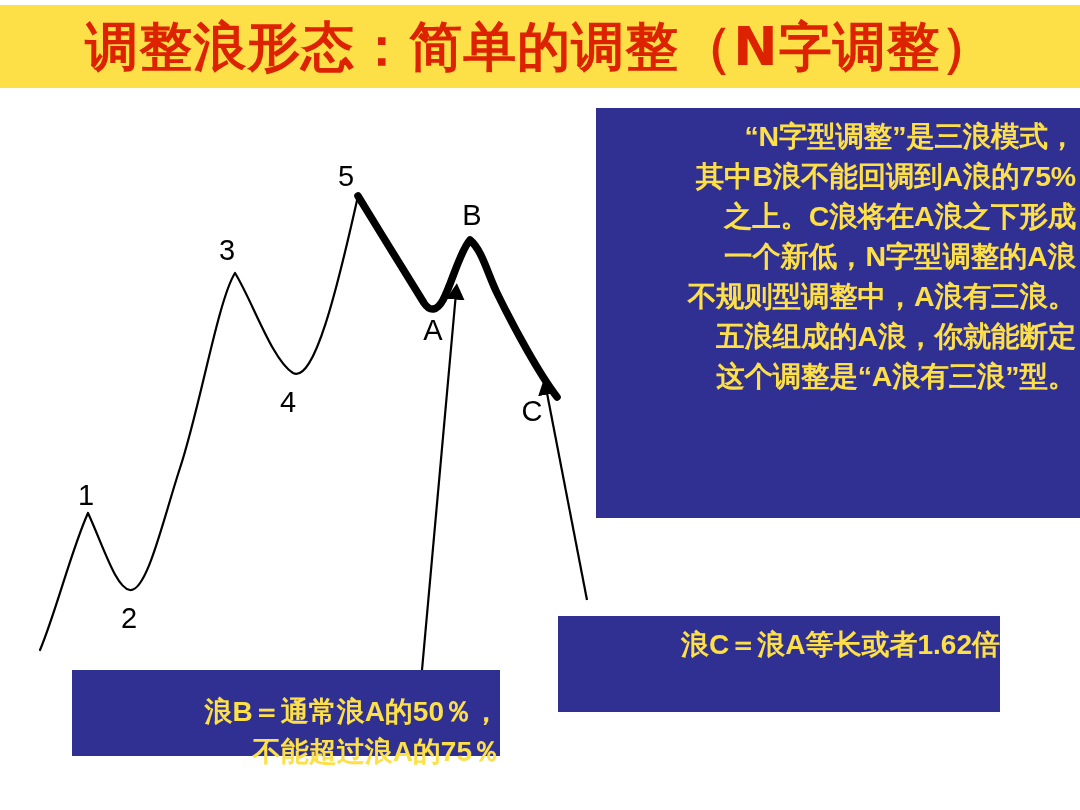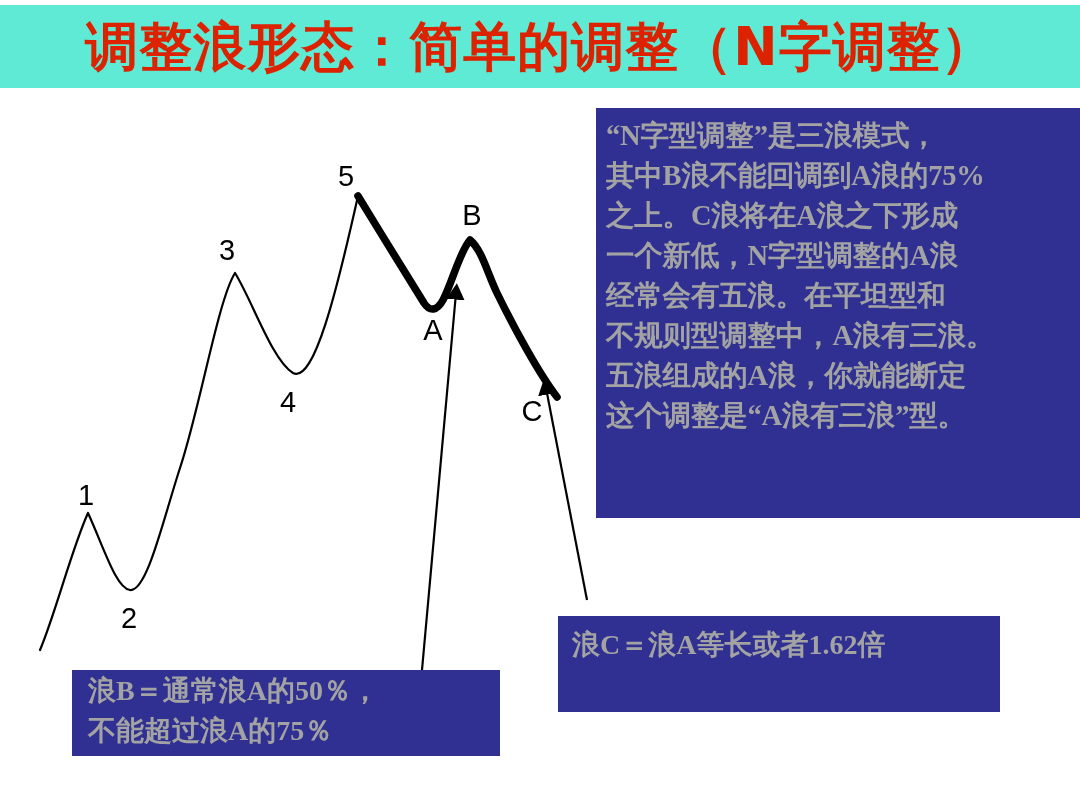--- a/index.html
+++ b/index.html
@@ -15,21 +15,21 @@
     font-family: "Liberation Sans", "DejaVu Sans", sans-serif;
   }
 
   
   #title-banner {
     position: absolute;
     left: 0;
     top: 5px;
     width: 1080px;
     height: 83px;
-    background: #5eead4;
+    background: #fde047;
     display: flex;
     align-items: center;
     justify-content: center;
   }
   #title-text {
     color: #dd2200;
     font-size: 53px;
     font-weight: bold;
     letter-spacing: 1px;
     line-height: 1;
@@ -43,24 +43,25 @@
     left: 0;
     top: 0;
     width: 1080px;
     height: 810px;
   }
 
   
   .note-box {
     position: absolute;
     background: #303093;
-    color: #a3a3a3;
-    font-family: Liberation Serif, serif;
+    color: #fde047;
+    font-family: Liberation Sans, sans-serif;
     font-weight: bold;
     box-sizing: border-box;
+    text-align: right;
   }
   #note-main {
     left: 596px;
     top: 108px;
     width: 484px;
     height: 410px;
     padding: 8px 4px 4px 10px;
     font-size: 28.5px;
     line-height: 40px;
     letter-spacing: -0.2px;
@@ -73,21 +74,21 @@
     padding: 8px 0 0 14px;
     font-size: 28px;
     line-height: 41px;
     margin-top: 12px;
   }
   #note-wave-b {
     left: 72px;
     top: 670px;
     width: 428px;
     height: 86px;
-    padding: 1px 0 0 16px;
+    padding: 22px 0 0 16px;
     font-size: 28px;
     line-height: 40px;
   }
   .note-line { display: block; white-space: nowrap; }
 </style>
 </head>
 <body>
 
 <div id="title-banner">
   <div id="title-text">调整浪形态：简单的调整（N字调整）</div>
@@ -128,21 +129,20 @@
   <text x="433" y="340" text-anchor="middle" font-size="29" font-family="Liberation Sans, DejaVu Sans, sans-serif" fill="#000000">A</text>
   <text x="472" y="225" text-anchor="middle" font-size="29" font-family="Liberation Sans, DejaVu Sans, sans-serif" fill="#000000">B</text>
   <text x="532" y="421" text-anchor="middle" font-size="29" font-family="Liberation Sans, DejaVu Sans, sans-serif" fill="#000000">C</text>
 </svg>
 
 <div class="note-box" id="note-main">
   <span class="note-line">“N字型调整”是三浪模式，</span>
   <span class="note-line">其中B浪不能回调到A浪的75%</span>
   <span class="note-line">之上。C浪将在A浪之下形成</span>
   <span class="note-line">一个新低，N字型调整的A浪</span>
-  <span class="note-line">经常会有五浪。在平坦型和</span>
   <span class="note-line">不规则型调整中，A浪有三浪。</span>
   <span class="note-line">五浪组成的A浪，你就能断定</span>
   <span class="note-line">这个调整是“A浪有三浪”型。</span>
 </div>
 
 <div class="note-box" id="note-wave-c">
   <span class="note-line">浪C＝浪A等长或者1.62倍</span>
 </div>
 
 <div class="note-box" id="note-wave-b">

